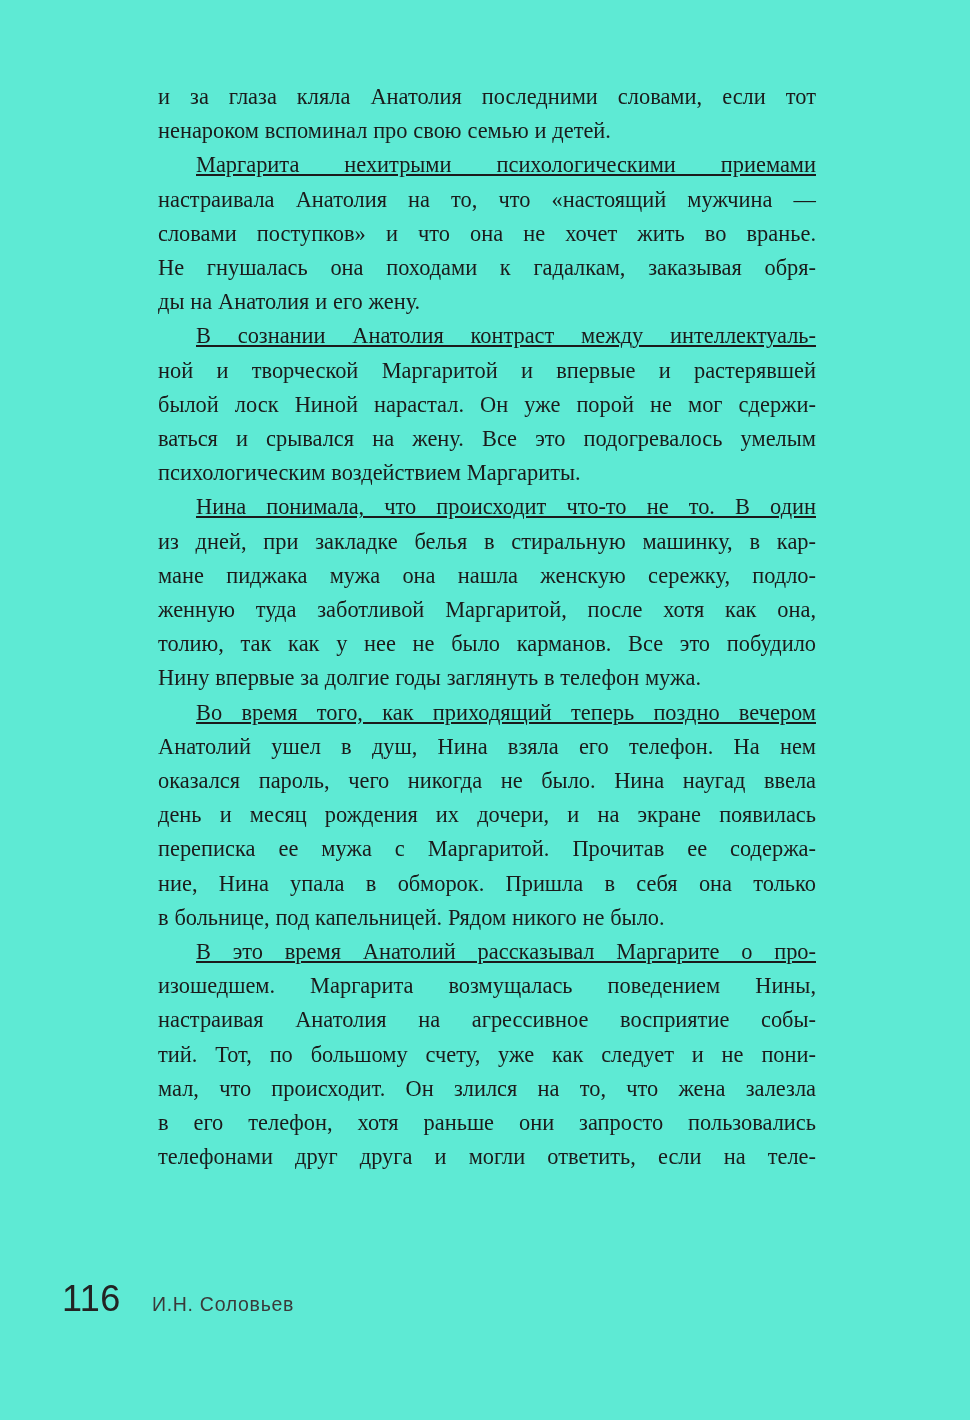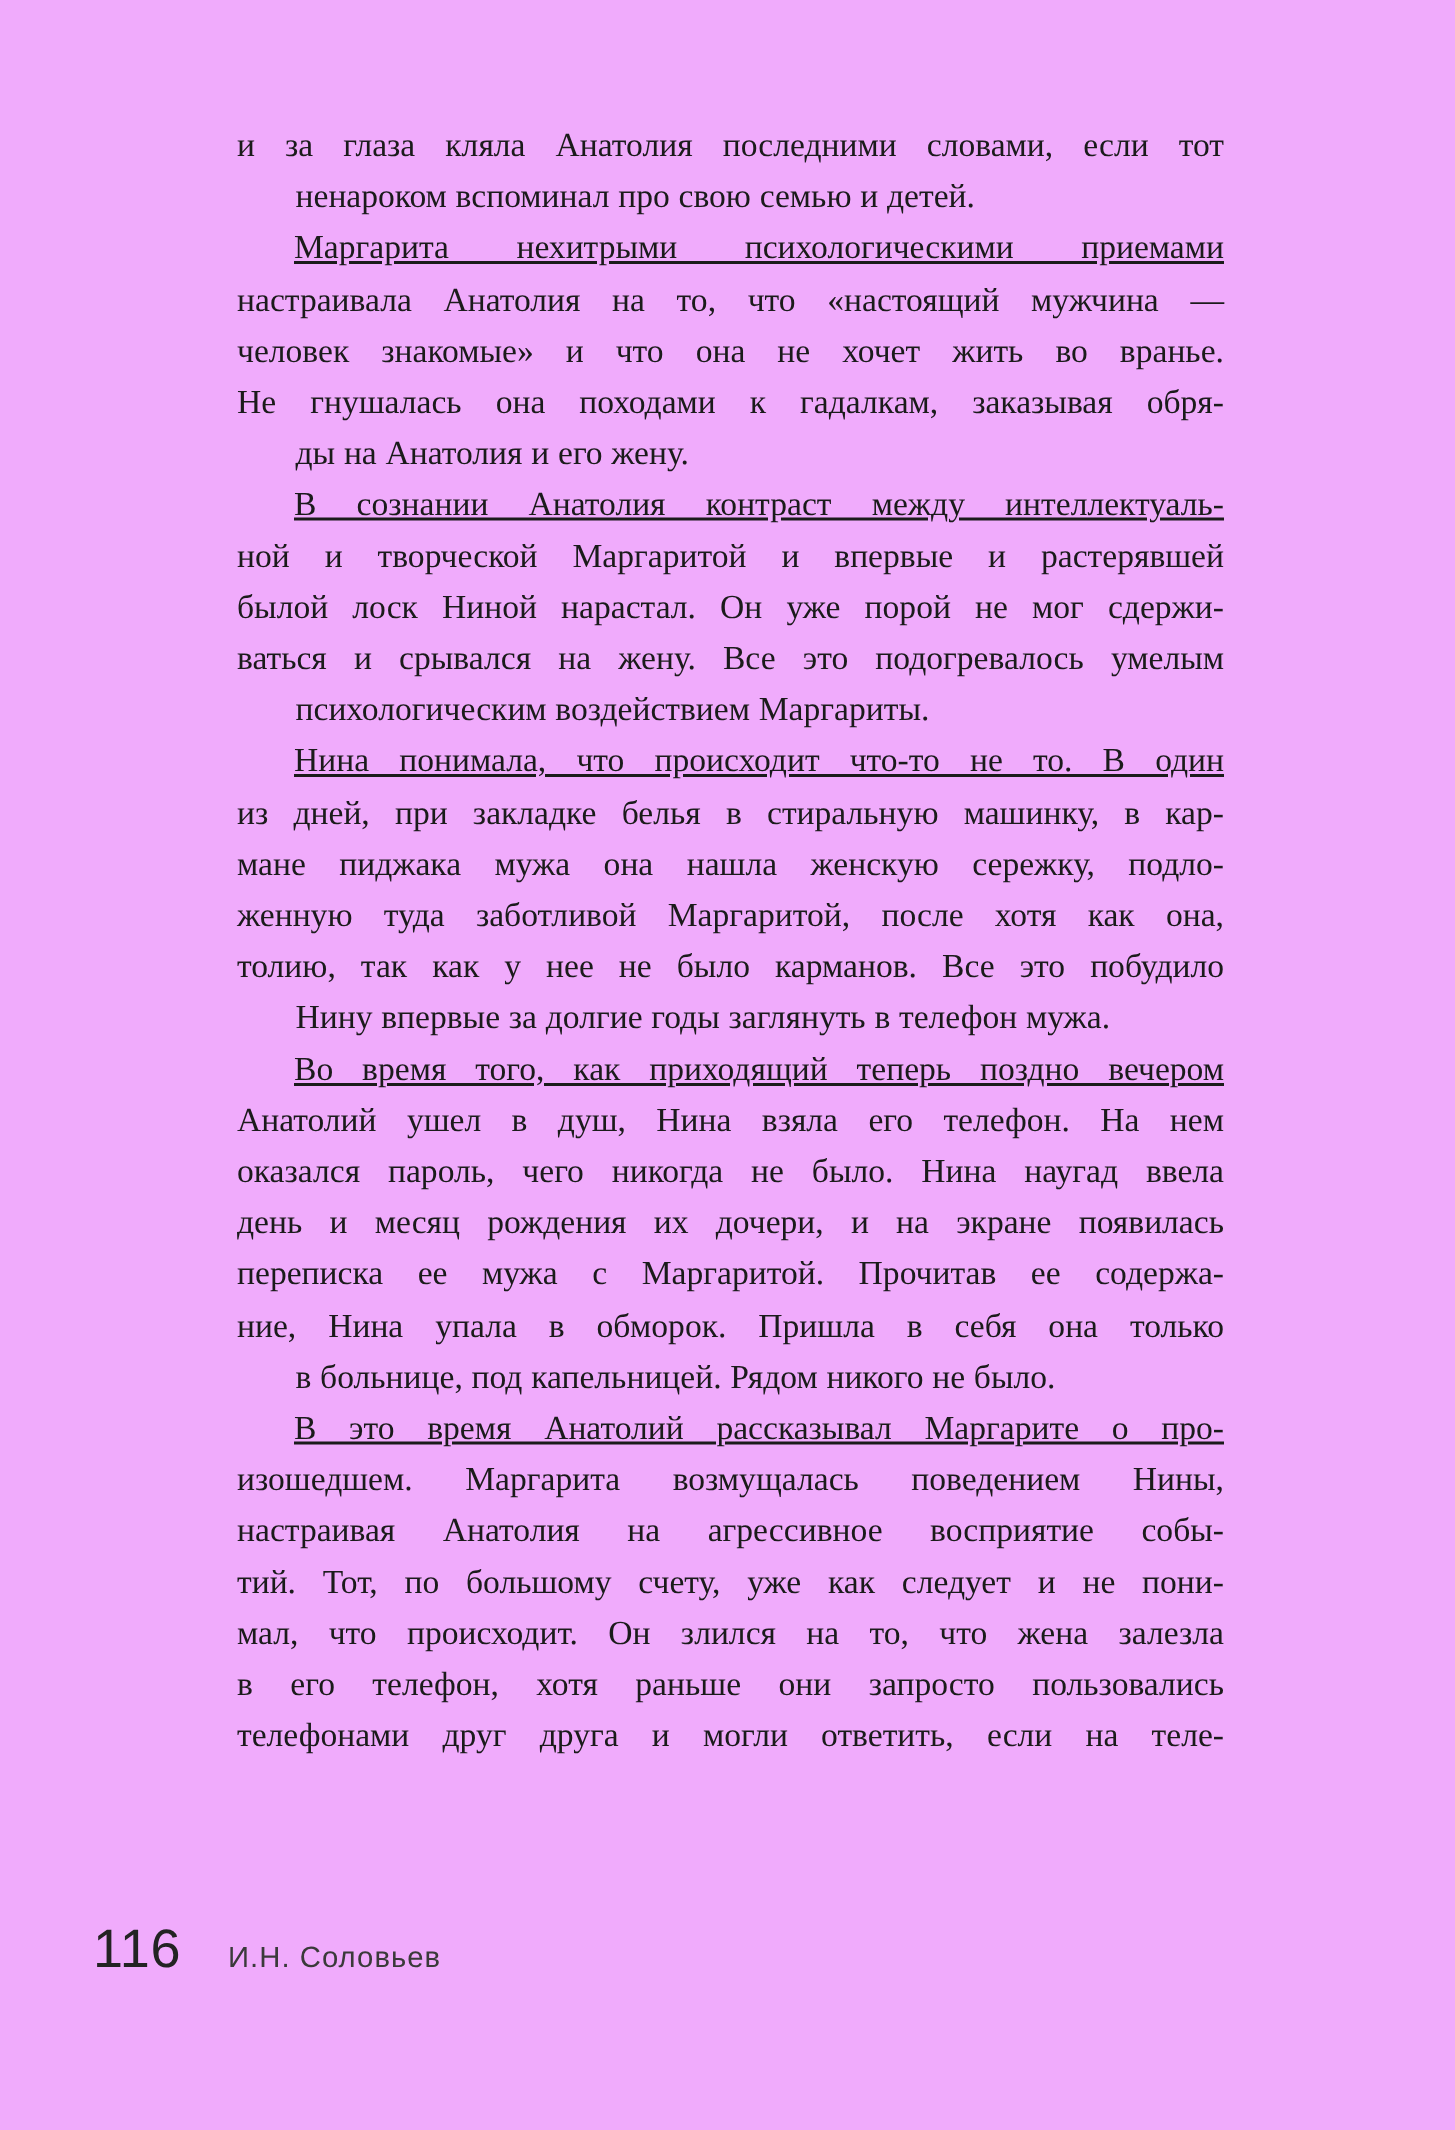--- a/index.html
+++ b/index.html
@@ -5,21 +5,21 @@
   html, body {
     margin: 0;
     padding: 0;
     background: #ffffff;
   }
 
   .page {
     position: relative;
     width: 970px;
     height: 1420px;
-    background: #f0abfc;
+    background: #5eead4;
     overflow: hidden;
     box-sizing: border-box;
   }
 
   .text-column {
     position: absolute;
     left: 158px;
     top: 80px;
     width: 658px;
   }
@@ -40,21 +40,20 @@
   
   .line {
     display: block;
     text-align: justify;
     text-align-last: justify;
     white-space: pre-wrap;
   }
 
   .line.last {
     text-align-last: left;
-    margin-left: 39px;
   }
 
   .line.first-indent {
     text-indent: 38px;
     text-decoration: underline;
   }
 
   .footer {
     position: absolute;
     left: 62px;
@@ -90,21 +89,21 @@
   <div class="text-column">
 
     <p class="para">
       <span class="line">и за глаза кляла Анатолия последними словами, если тот</span>
       <span class="line last">ненароком вспоминал про свою семью и детей.</span>
     </p>
 
     <p class="para">
       <span class="line first-indent">Маргарита нехитрыми психологическими приемами</span>
       <span class="line">настраивала Анатолия на то, что «настоящий мужчина —</span>
-      <span class="line">человек знакомые» и что она не хочет жить во вранье.</span>
+      <span class="line">словами поступков» и что она не хочет жить во вранье.</span>
       <span class="line">Не гнушалась она походами к гадалкам, заказывая обря-</span>
       <span class="line last">ды на Анатолия и его жену.</span>
     </p>
 
     <p class="para">
       <span class="line first-indent">В сознании Анатолия контраст между интеллектуаль-</span>
       <span class="line">ной и творческой Маргаритой и впервые и растерявшей</span>
       <span class="line">былой лоск Ниной нарастал. Он уже порой не мог сдержи-</span>
       <span class="line">ваться и срывался на жену. Все это подогревалось умелым</span>
       <span class="line last">психологическим воздействием Маргариты.</span>

